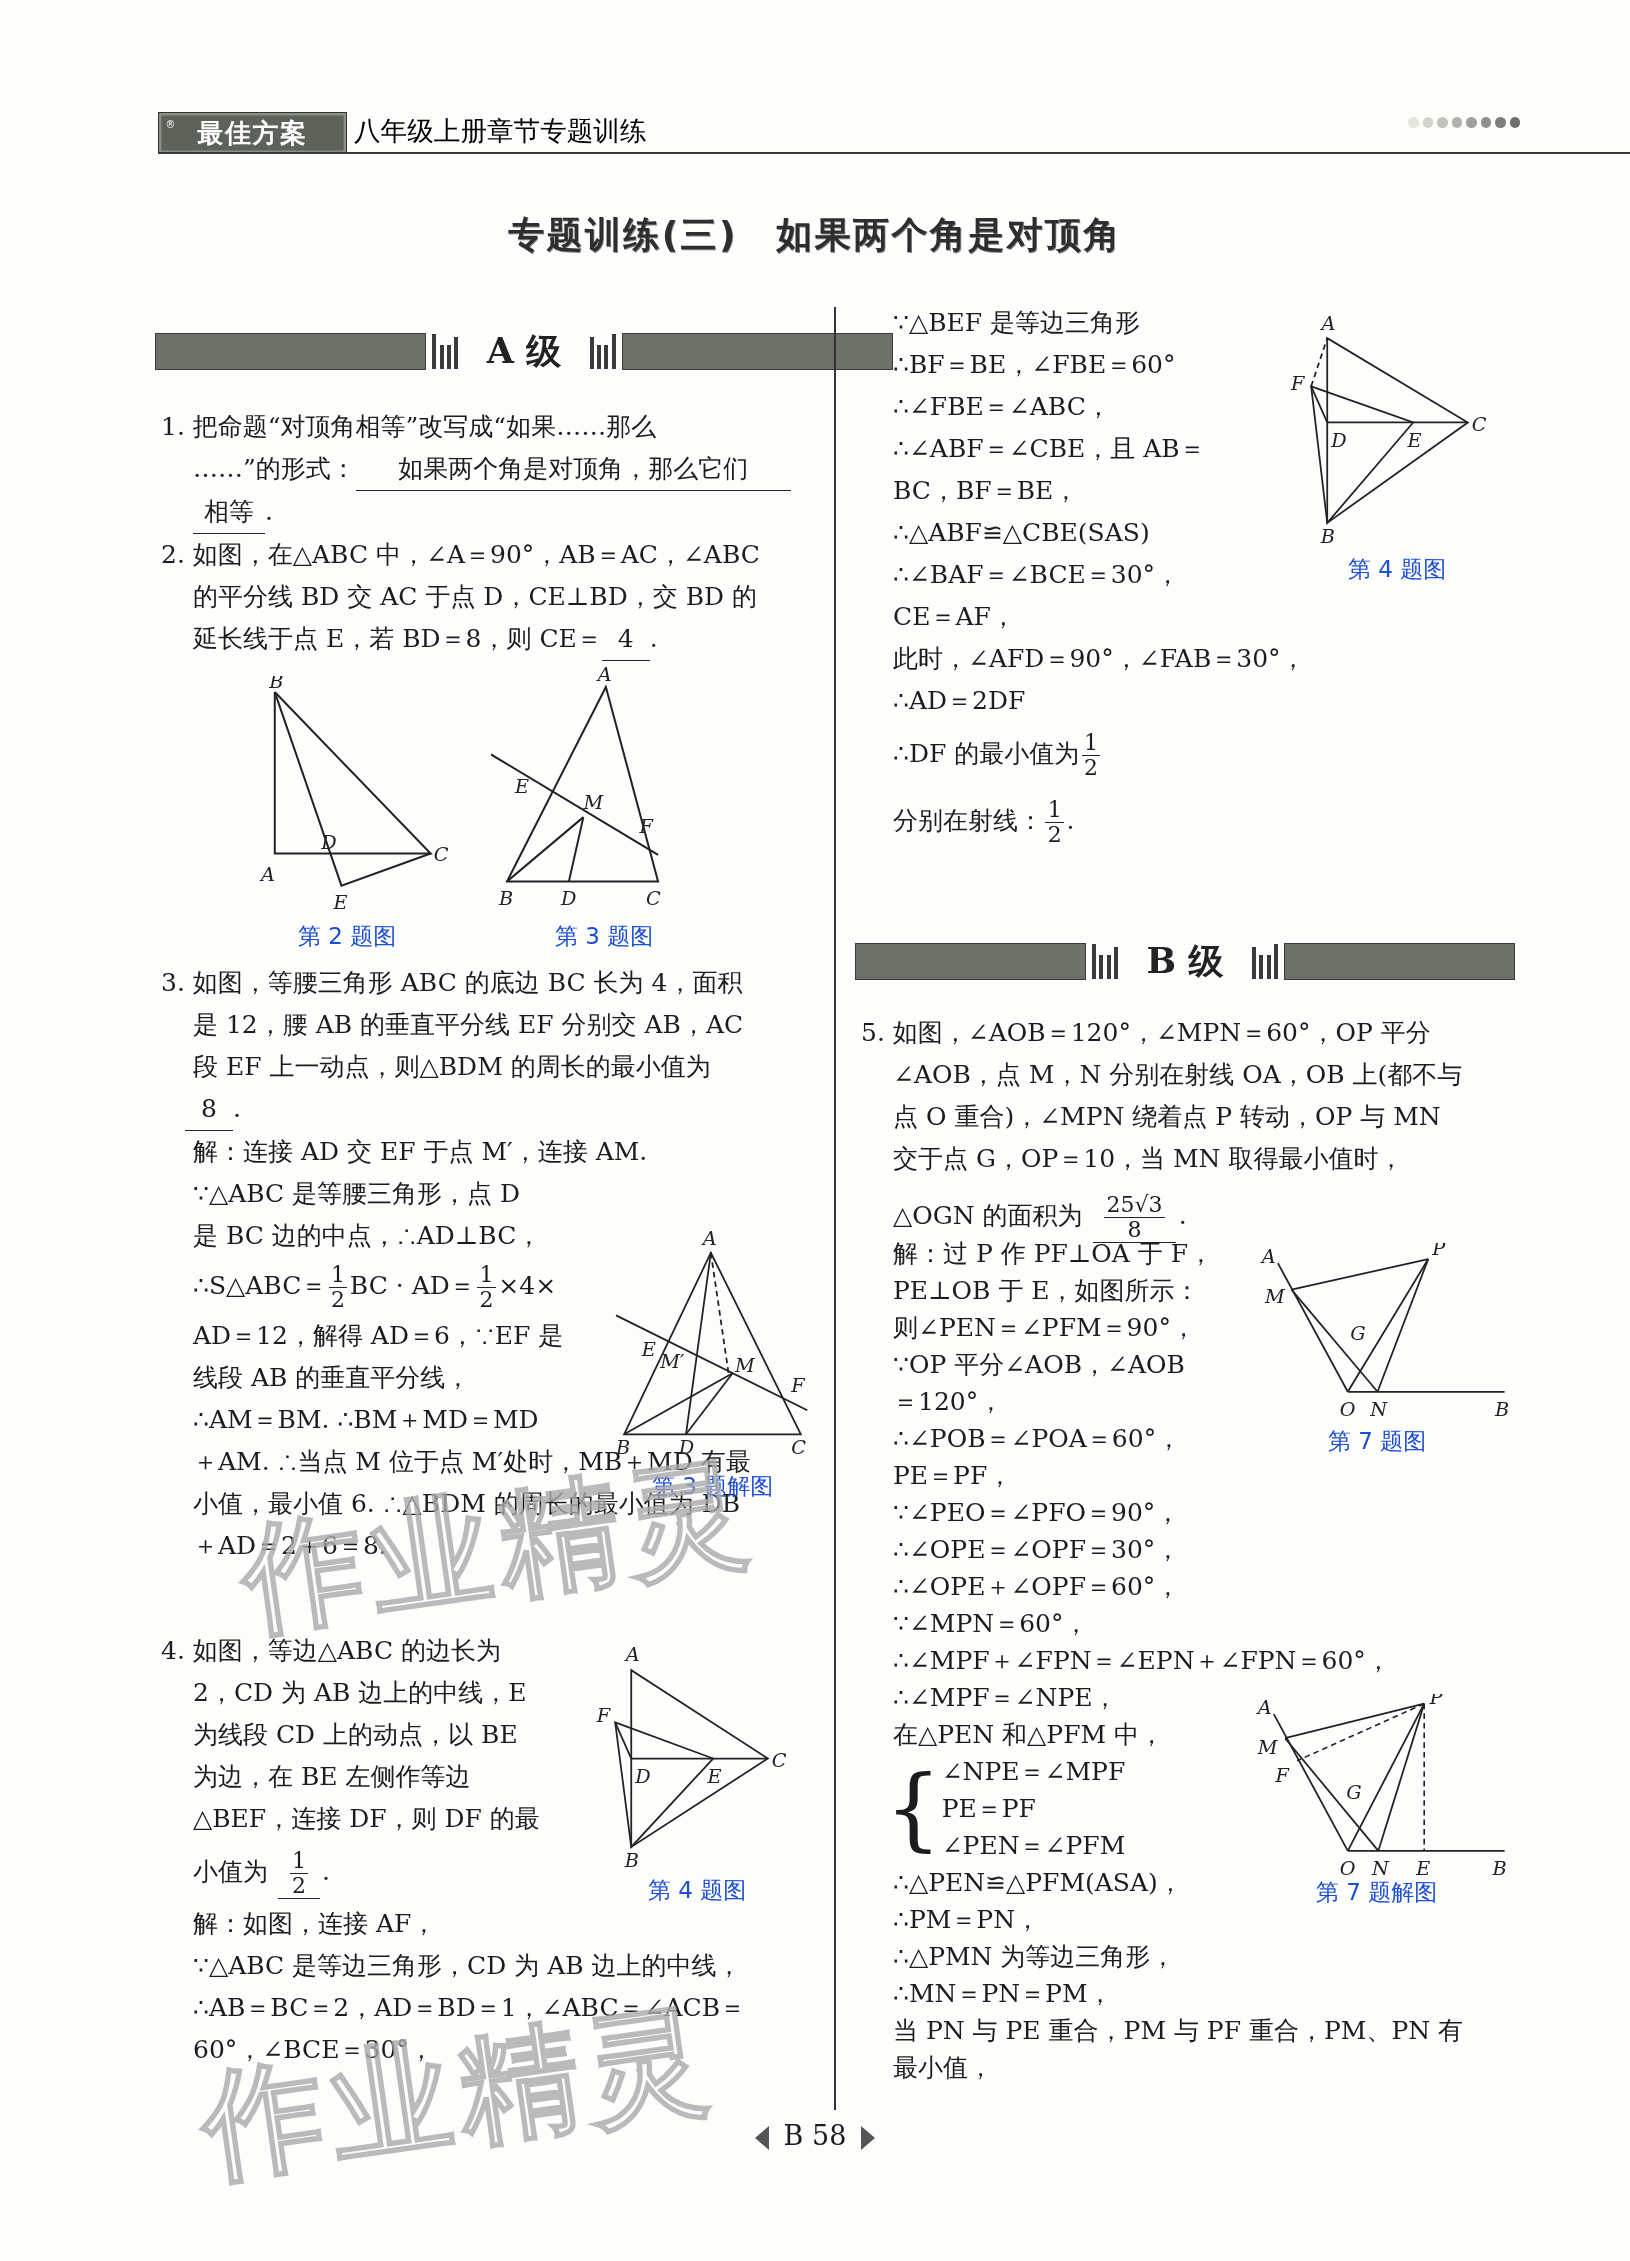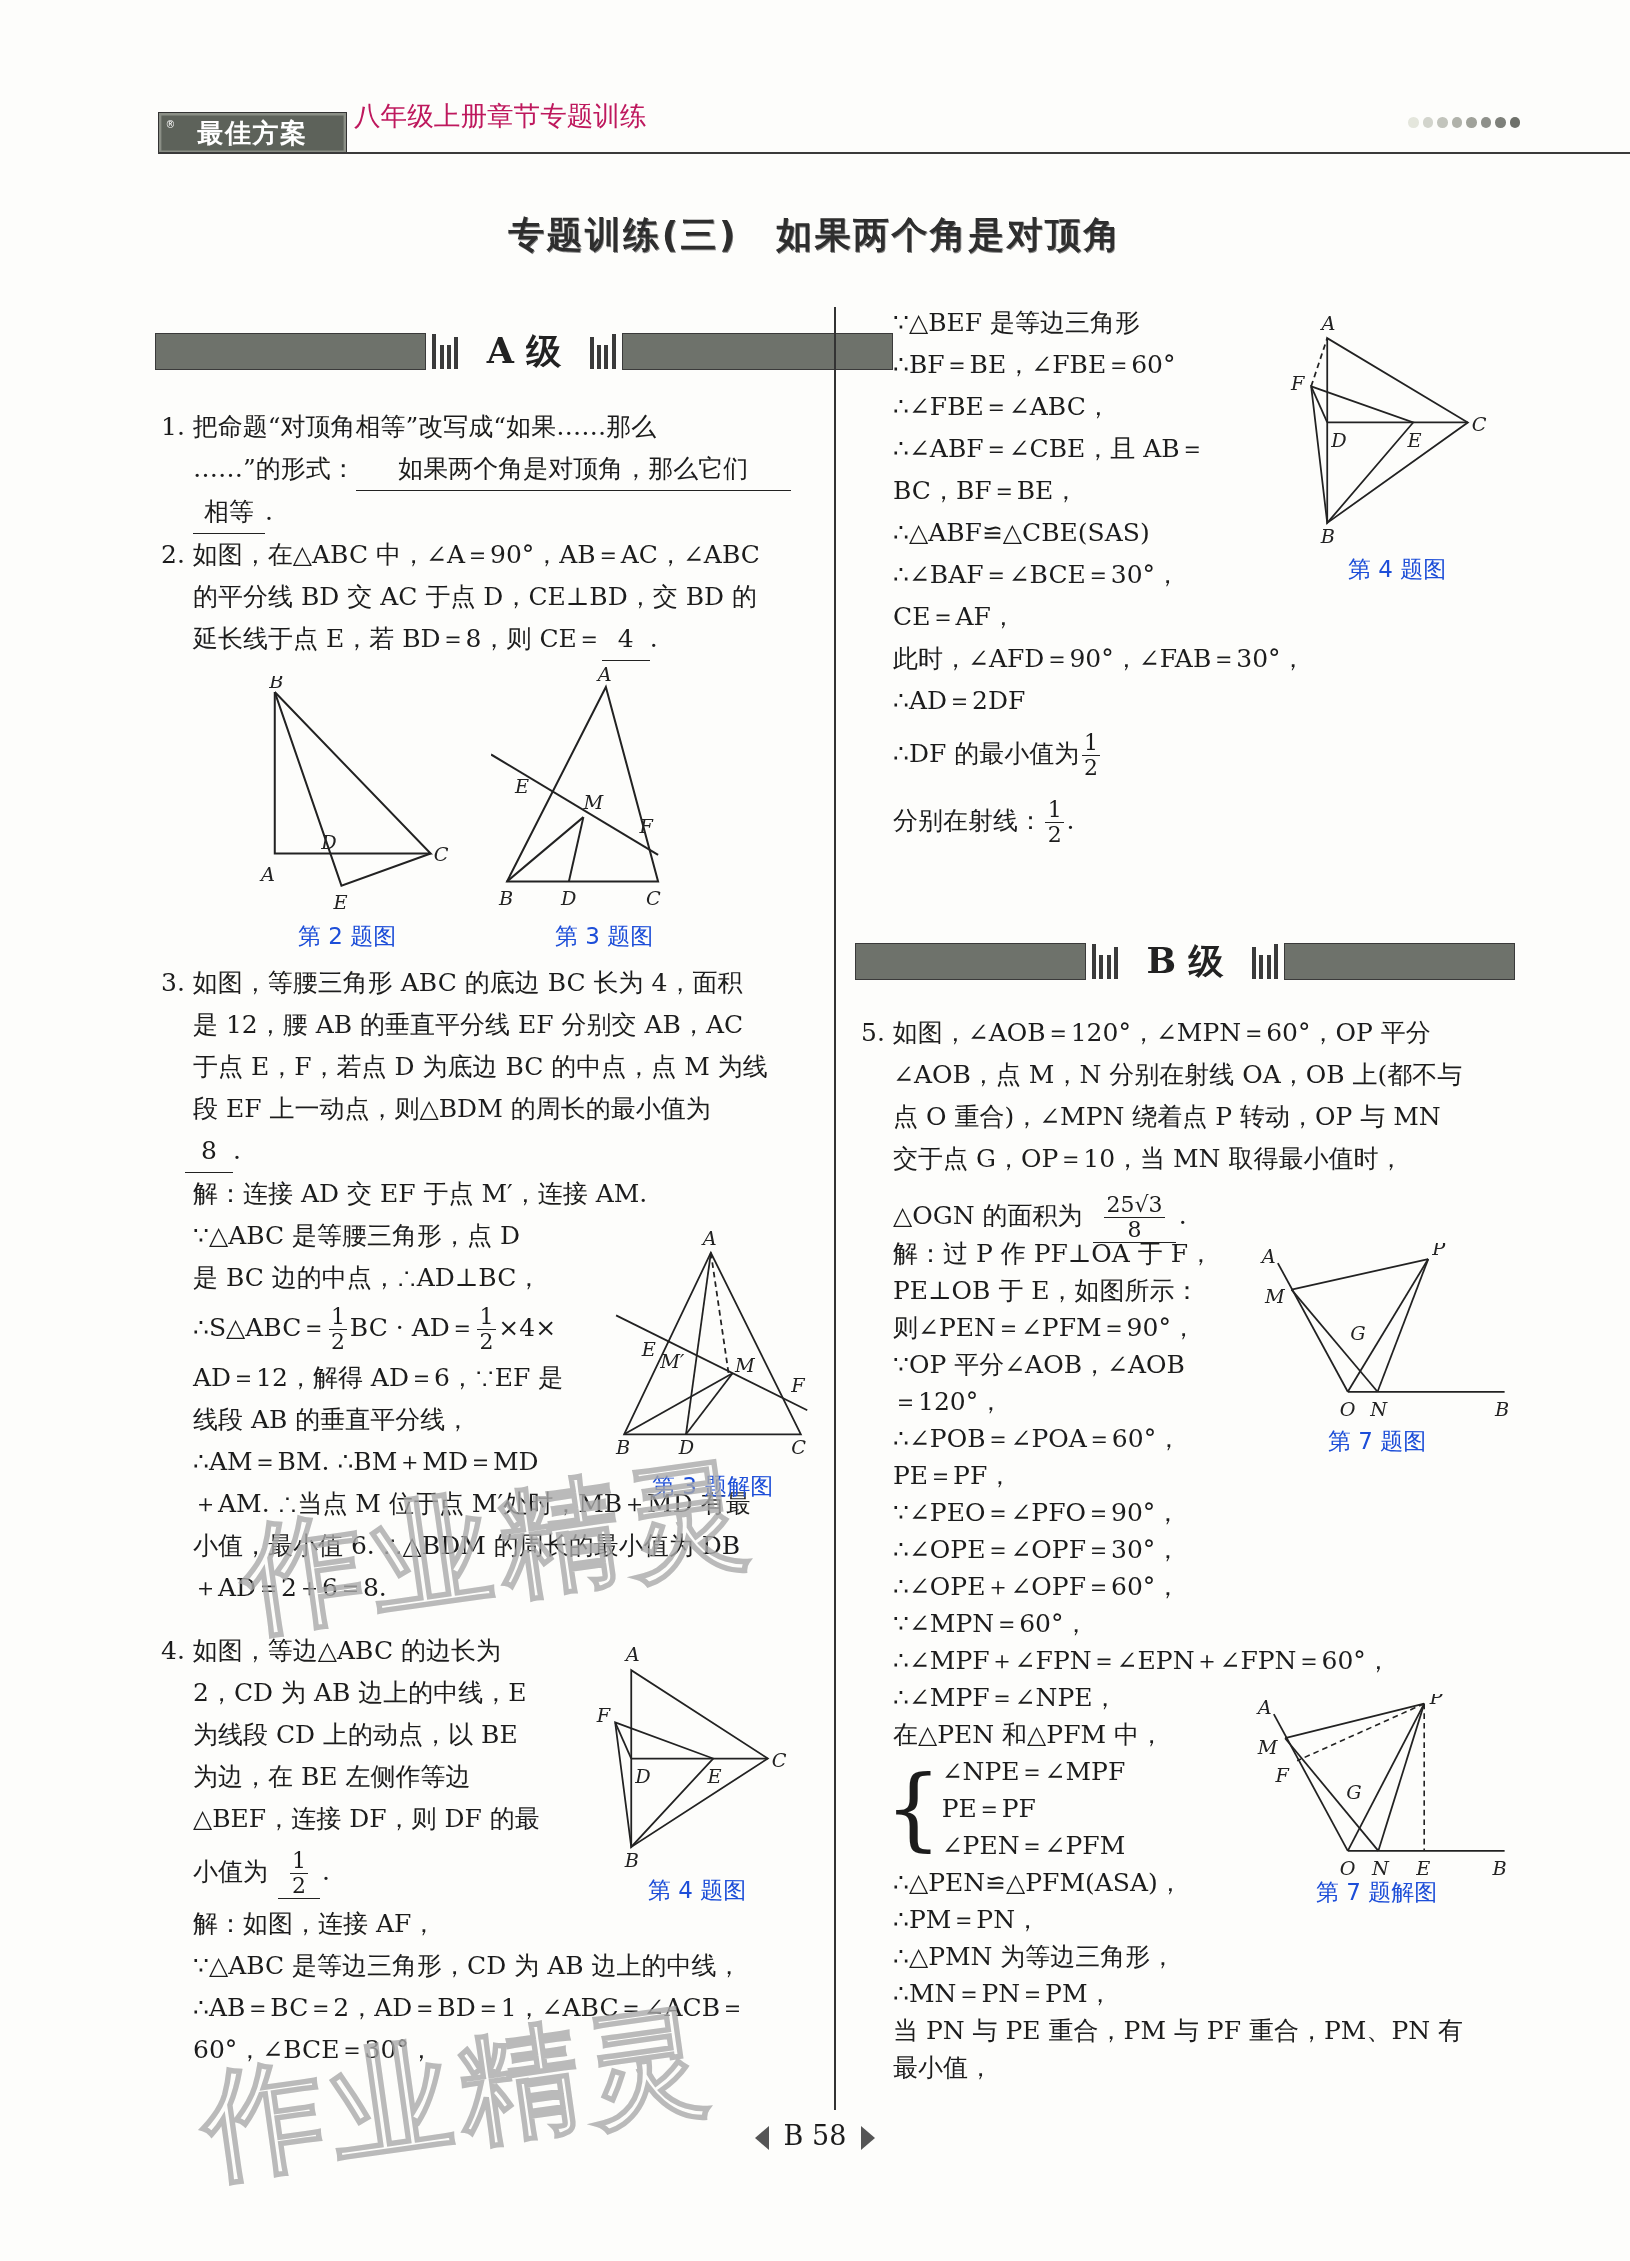--- a/index.html
+++ b/index.html
@@ -4,21 +4,21 @@
 <style>
   html, body { margin:0; padding:0; }
   body { width:1630px; height:2261px; background:#fdfdfb; position:relative; overflow:hidden;
          font-family:"DejaVu Serif", "Liberation Serif", serif; color:#1c1c1c; }
   .abs { position:absolute; }
   
   .logo-box { left:158px; top:112px; width:187px; height:40px; background:#5d625a; border:1.6px solid #333;
               box-shadow: inset 0 0 0 2.4px #8b8f86; color:#fff; font-family:"DejaVu Sans", sans-serif;
               font-size:26px; font-weight:bold; line-height:40px; text-align:center; letter-spacing:1.6px; }
   .logo-reg { position:absolute; left:6.4px; top:-8px; font-size:9.7px; font-weight:normal; }
-  .header-title { left:354px; top:96px; font-family:"DejaVu Sans", sans-serif; font-size:26.6px; line-height:40px; color:#be185d; }
+  .header-title { left:354px; top:111px; font-family:"DejaVu Sans", sans-serif; font-size:26.6px; line-height:40px; color:#000000; }
   .header-line { left:158px; top:152px; width:1473px; height:2.4px; background:#3a3a3a; }
   .dots { left:1408px; top:117px; display:flex; gap:4px; }
   .dot { width:10.5px; height:10.5px; border-radius:50%; }
   .page-title { left:0; width:1630px; top:211px; text-align:center; font-family:"DejaVu Sans", sans-serif;
                 font-size:36px; font-weight:bold; color:#2e2e2e; letter-spacing:2.4px; text-shadow:0.8px 0.8px 0 #888; }
   
   .level-bar { height:37px; display:flex; align-items:center; }
   .level-bar .blk { height:35px; background:#6e726b; border:0.8px solid #3a3a3a; flex:1; }
   .level-bar .ticks { display:flex; align-items:flex-end; gap:3.2px; height:35px; margin:0 6.4px; }
   .level-bar .ticks span { display:block; width:4px; background:#3a3a3a; }
@@ -119,21 +119,20 @@
   <text x="185" y="215">F</text>
     <text x="10" y="305">B</text>
     <text x="87" y="305">D</text>
     <text x="193" y="305">C</text>
 </svg>
 <div class="abs caption" style="left:555px; top:921px;">第 3 题图</div>
 
 <div class="abs" style="left:161px; top:962px; width:660px;">
   <div class="txt">3. 如图，等腰三角形 ABC 的底边 BC 长为 4，面积</div>
   <div class="txt" style="padding-left:32px;">是 12，腰 AB 的垂直平分线 EF 分别交 AB，AC</div>
-  <div class="txt" style="padding-left:32px;">于点 E，F，若点 D 为底边 BC 的中点，点 M 为线</div>
   <div class="txt" style="padding-left:32px;">段 EF 上一动点，则△BDM 的周长的最小值为</div>
   <div class="txt" style="padding-left:24px;">
     <span class="ans" style="width:48px;">8</span><span>.</span>
   </div>
   <div class="txt" style="padding-left:32px;">解：连接 AD 交 EF 于点 M′，连接 AM.</div>
   <div class="txt" style="padding-left:32px;">∵△ABC 是等腰三角形，点 D</div>
   <div class="txt" style="padding-left:32px;">是 BC 边的中点，∴AD⊥BC，</div>
   <div class="txt" style="padding-left:32px; line-height:58px;">
     <span>∴S△ABC＝</span><span class="frac">
         <span class="num">1</span>

